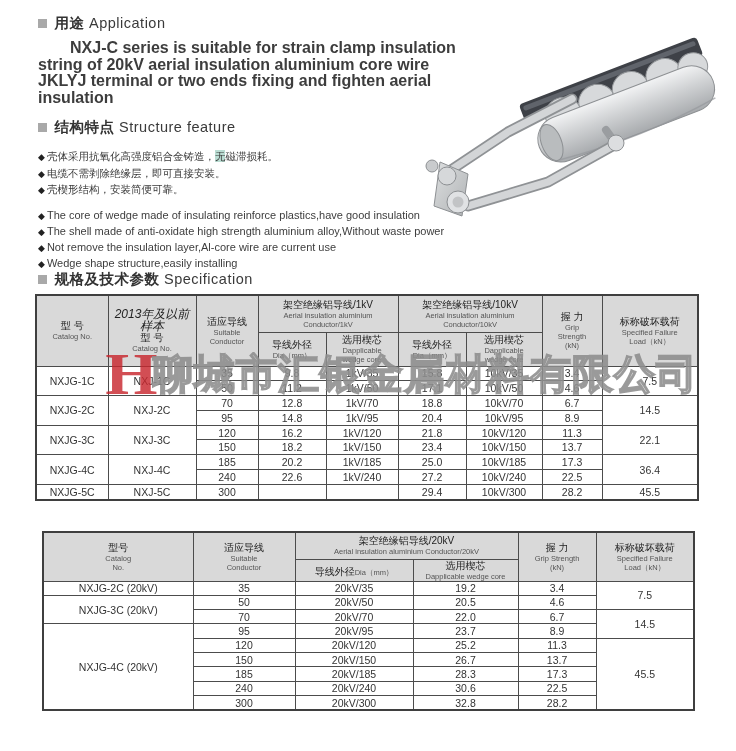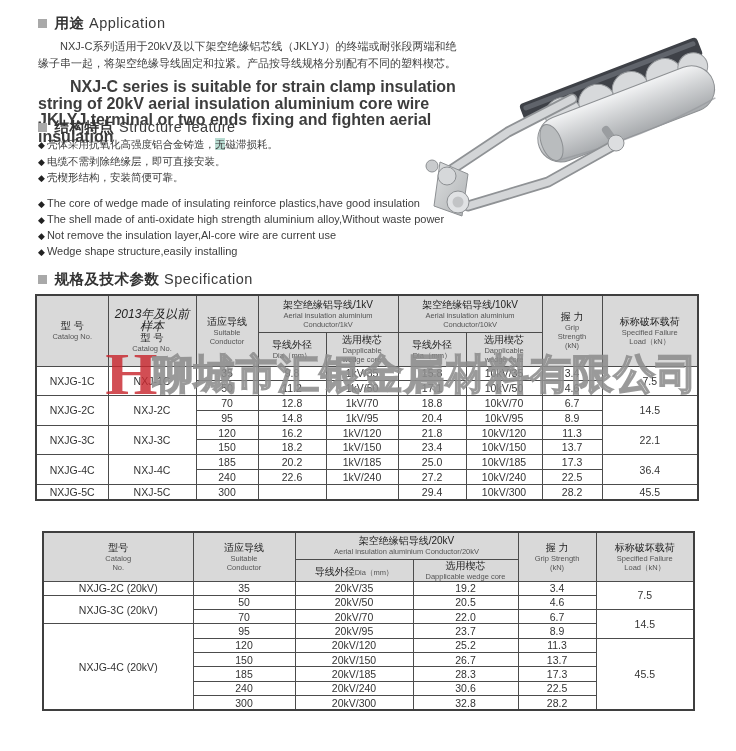--- a/index.html
+++ b/index.html
@@ -9,21 +9,21 @@
   
   .sec-title{margin:0;font-size:14.5px;color:#333;font-weight:bold;letter-spacing:0.5px;}
   .sec-title .sq{display:inline-block;width:9px;height:9px;background:#a9a9a9;margin-right:3px;}
   .sec-title .en{font-weight:normal;color:#3a3a3a;}
 
   .sec-application{position:absolute;left:38px;top:14px;width:424px;}
   .para{font-size:11px;color:#404040;line-height:17px;text-indent:2em;margin:5px 0 0 0;}
   .para.en{font-size:16px;line-height:16.5px;margin-top:7px;color:#3d3d3d;font-weight:bold;}
 
   .sec-structure{position:absolute;left:38px;top:118px;width:440px;}
-  .bullets{margin-top:0;}
+  .bullets{margin-top:12px;}
   .bullets.en-group{margin-top:9px;}
   .bullet{font-size:10.5px;line-height:15.5px;color:#3a3a3a;}
   .bullets.en-group .bullet{font-size:11px;line-height:15px;color:#3d3d3d;}
   .diamond{font-size:9px;margin-right:2px;color:#222;}
   .hl{background:#b9dcd2;}
 
   .sec-spec-title{position:absolute;left:38px;top:270px;}
 
   
   .spec-table{position:absolute;border-collapse:collapse;table-layout:fixed;border:2px solid #3f3f3f;}
@@ -56,21 +56,20 @@
 <body>
 
 <div class="page">
 
   <section class="sec-application">
     <h2 class="sec-title">
       <span class="sq"></span>
       <span>用途</span>
       <span class="en">Application</span>
     </h2>
-    <p class="para">NXJ-C系列适用于20kV及以下架空绝缘铝芯线（JKLYJ）的终端或耐张段两端和绝缘子串一起，将架空绝缘导线固定和拉紧。产品按导线规格分别配有不同的塑料楔芯。</p>
     <p class="para en">NXJ-C series is suitable for strain clamp insulation string of 20kV aerial insulation aluminium core wire JKLYJ terminal or two ends fixing and fighten aerial insulation</p>
   </section>
 
   <svg class="product" viewBox="0 0 312 205">
     <defs>
       <linearGradient id="gAlu" x1="0" y1="0" x2="0" y2="1">
         <stop offset="0" stop-color="#f2f3f4"></stop>
           <stop offset="0.45" stop-color="#cfd1d3"></stop>
           <stop offset="1" stop-color="#a7aaad"></stop>
       </linearGradient>

